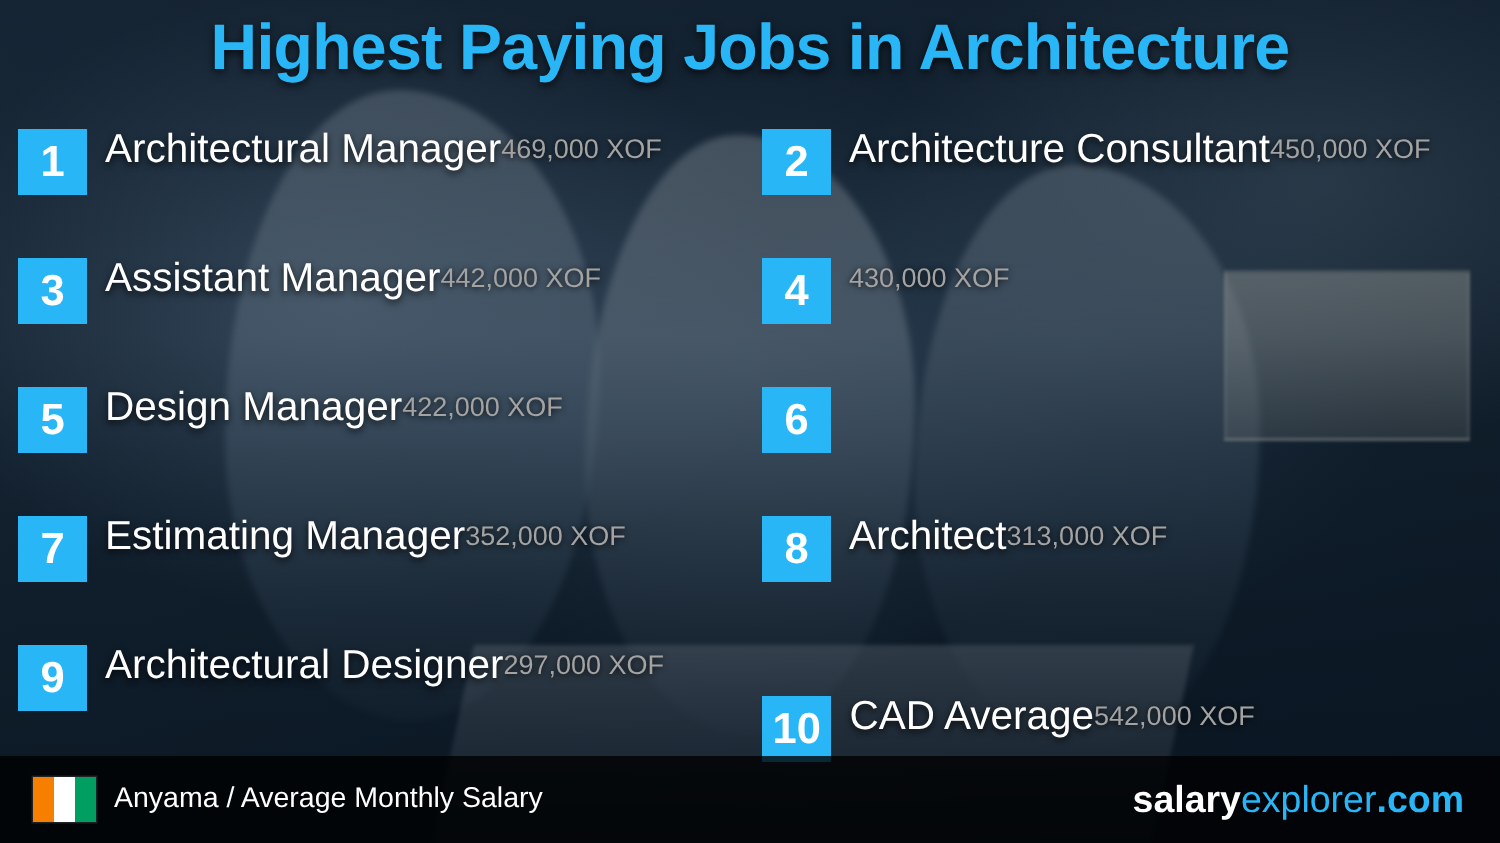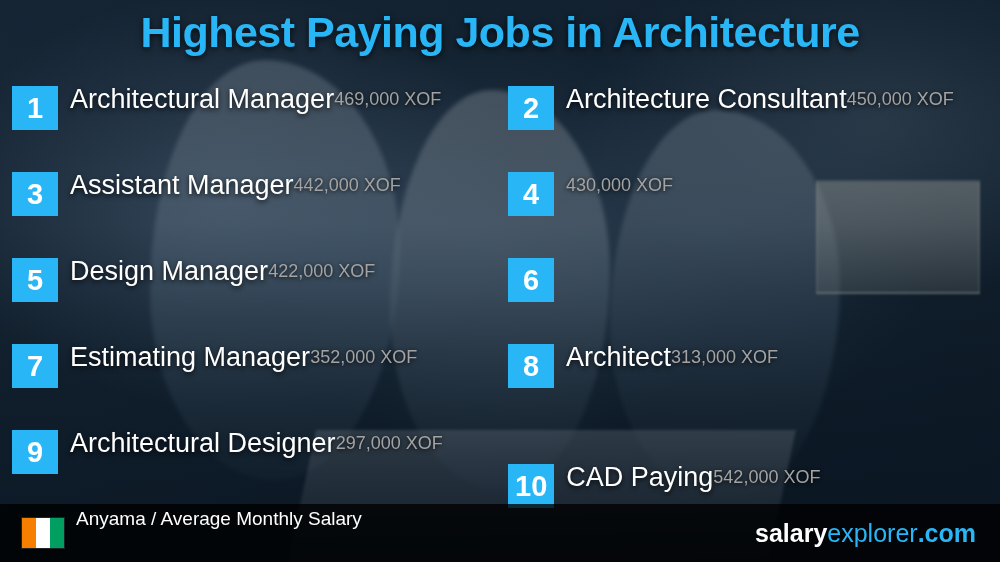--- a/index.html
+++ b/index.html
@@ -146,21 +146,21 @@
     display: flex;
     box-shadow: 0 0 0 1px rgba(255,255,255,0.12);
   }
   .flag span { flex: 1 1 33.33%; }
   .flag .s1 { background: #f77f00; }
   .flag .s2 { background: #ffffff; }
   .flag .s3 { background: #009e60; }
   .footer-label {
     position: absolute;
     left: 76px;
-    top: 4px;
+    top: 18px;
     color: #ffffff;
     font-size: 19px;
     white-space: nowrap;
   }
   .brand {
     position: absolute;
     right: 24px;
     top: 15px;
     font-size: 25px;
     white-space: nowrap;
@@ -250,21 +250,21 @@
       <div class="rank">9</div>
       <div class="texts">
         <div class="job">Architectural Designer</div>
         <div class="salary">297,000 XOF</div>
       </div>
     </div>
 
     <div class="row" style="left:508px; top:344px;margin-top:34px;">
       <div class="rank">10</div>
       <div class="texts">
-        <div class="job">CAD Paying</div>
+        <div class="job">CAD Average</div>
         <div class="salary">542,000 XOF</div>
       </div>
     </div>
 
   </div>
 
   <div class="footer">
     <div class="flag">
       <span class="s1"></span>
         <span class="s2"></span>

